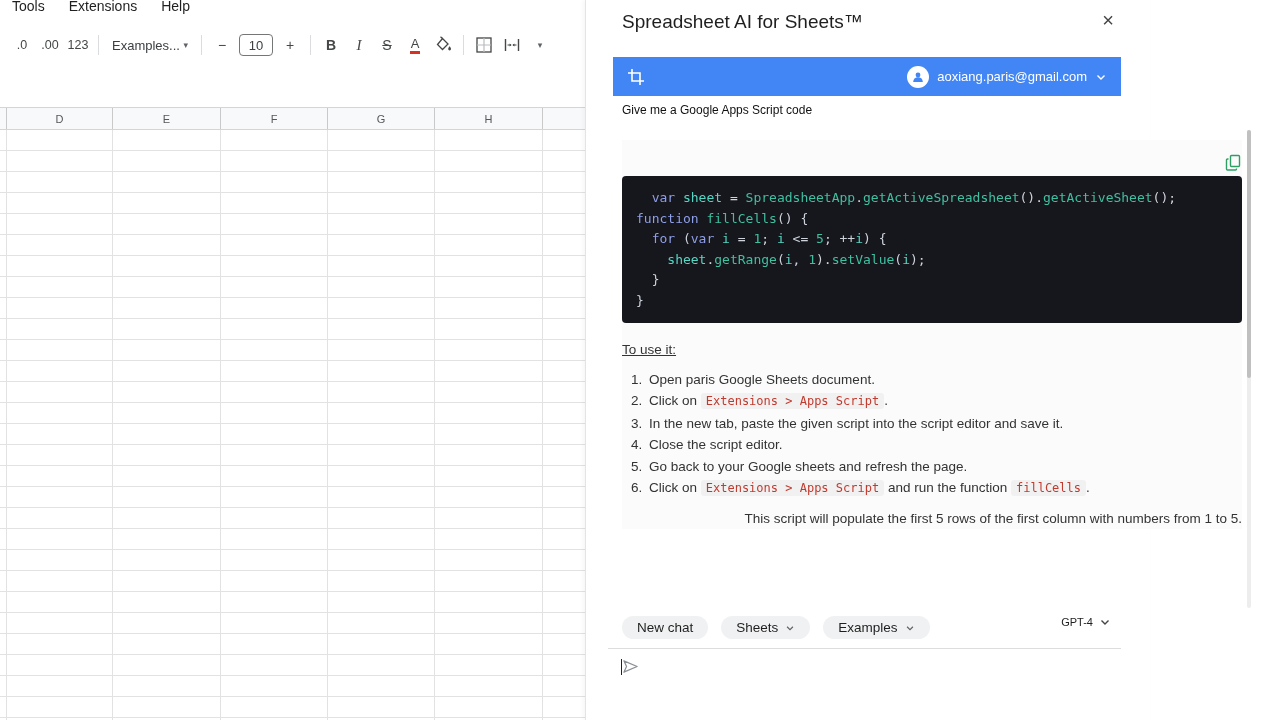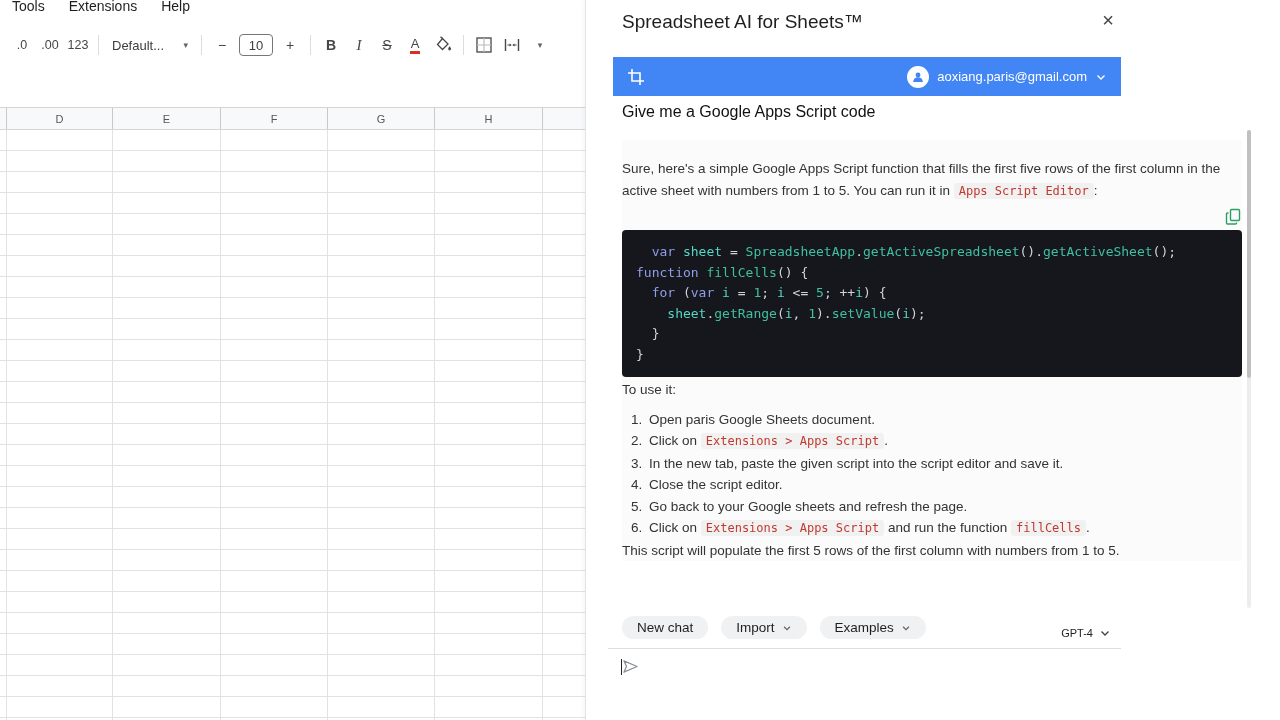--- a/index.html
+++ b/index.html
@@ -51,48 +51,48 @@
 
   .panel-title { position:absolute; top:11px; left:36px; font-size:19px; font-weight:500; color:#1f1f1f; }
   .close-x { position:absolute; top:9px; right:36px; font-size:20px; color:#444; cursor:default; }
 
   .blue-bar { position:absolute; top:57px; left:27px; right:29px; height:39px; background:#4285f4;
               display:flex; align-items:center; padding:11px 14px; }
   .blue-right { margin-left:auto; display:flex; align-items:center; gap:8px; }
   .avatar { width:22px; height:22px; border-radius:50%; background:#fff; display:flex; align-items:center; justify-content:center; }
   .email { color:#fff; font-size:13px; }
 
-  .user-query { position:absolute; top:103px; left:36px; font-size:16px; color:#111; }
+  .user-query { position:absolute; top:103px; left:36px; font-size:12px; color:#111; }
 
   .chat-area { position:absolute; top:140px; left:36px; width:620px; background:#fbfbfc; padding-top:8px;
                font-size:13.5px; color:#333; line-height:21.5px; }
   .copilot-label { font-size:12.5px; color:#9e9e9e; }
   .resp { margin-top:10px; }
   .icode { font-family:"DejaVu Sans Mono", monospace; font-size:12px; color:#c13a2e;
            background:#f1f1f1; padding:1px 5px; border-radius:3px; white-space:nowrap; }
   .copy-row { display:flex; justify-content:flex-end; margin-top:6px; height:18px; }
 
   .code-block { margin-top:4px; background:#16161d; border-radius:4px; padding:12px 14px;
                 font-family:"DejaVu Sans Mono", monospace; font-size:13px; line-height:20.5px; color:#cfd3dc; }
   .cline { white-space:pre; }
   .tk-kw { color:#8f9fe8; }
   .tk-fn { color:#3fc0a0; }
   .tk-id { color:#56d6c3; }
   .tk-num { color:#3fc0a0; }
   .tk-pl { color:#cfd3dc; }
 
-  .to-use { margin-top:2px; }
+  .to-use { margin-top:16px;text-decoration:underline; }
   .steps { margin-top:8px; padding-left:24px; }
   .steps li { padding-left:3px; }
-  .closing { margin-top:0; }
+  .closing { margin-top:8px;text-align:right; }
 
   .chat-scrollbar { position:absolute; left:661px; top:130px; width:4px; height:478px; background:#ededed; border-radius:2px; }
   .chat-thumb { position:absolute; left:0; top:0; width:4px; height:248px; background:#c0c0c0; border-radius:2px; }
 
-  .footer-bar { position:absolute; top:616px; left:36px; right:39px; display:flex; align-items:flex-end; gap:13px; }
+  .footer-bar { position:absolute; top:616px; left:36px; right:39px; display:flex; align-items:flex-start; gap:13px; }
   .pill { background:#f0f1f2; border-radius:14px; padding:4px 15px; font-size:13.5px; color:#1f1f1f;
           display:flex; align-items:center; gap:7px; }
   .model-sel { margin-left:auto; display:flex; align-items:center; gap:6px; font-size:11px; color:#1f1f1f; }
 
   .input-row { position:absolute; top:648px; left:22px; right:29px; border-top:1px solid #ddd;
                height:36px; display:flex; align-items:center; }
   .msg-input { border:none; outline:none; flex:1; margin-left:14px; font-size:13.5px;
                font-family:"Liberation Sans", sans-serif; color:#333; background:transparent; }
   .msg-input::placeholder { color:#9aa0a6; }
   .caret { width:1px; height:16px; background:#222; margin-left:13px; }
@@ -108,21 +108,21 @@
       <div class="menu-item">Extensions</div>
       <div class="menu-item">Help</div>
     </div>
 
   <div class="toolbar">
     <div class="tbtn">.0</div>
     <div class="tbtn">.00</div>
     <div class="tbtn">123</div>
     <div class="tsep"></div>
     <div class="tbtn font-btn">
-      <span>Default...</span>
+      <span>Examples...</span>
       <span class="chev">▾</span>
     </div>
     <div class="tsep"></div>
     <div class="tbtn big">−</div>
     <div class="fontsize-box">10</div>
     <div class="tbtn big">+</div>
     <div class="tsep"></div>
     <div class="tbtn">
         <span class="bold-b">B</span>
       </div>
@@ -207,21 +207,20 @@
       <span class="email">aoxiang.paris@gmail.com</span>
       <svg width="12" height="12" viewBox="0 0 12 12">
         <path d="M2.5 4.5 L6 8 L9.5 4.5" fill="none" stroke="#ffffff" stroke-width="1.4"></path>
       </svg>
     </div>
   </div>
 
   <div class="user-query">Give me a Google Apps Script code</div>
 
   <div class="chat-area">
-    <div class="resp"><span>Sure, here's a simple Google Apps Script function that fills the first five rows of the first column in the active sheet with numbers from 1 to 5. You can run it in </span><span class="icode">Apps Script Editor</span><span>:</span></div>
 
     <div class="copy-row">
       <svg width="17" height="18" viewBox="0 0 17 18">
         <rect x="5.5" y="1.5" width="9" height="11" rx="1" fill="none" stroke="#2e9e63" stroke-width="1.4"></rect>
         <path d="M3.5 5 H2.5 A1 1 0 0 0 1.5 6 V15 A1 1 0 0 0 2.5 16 H10.5 A1 1 0 0 0 11.5 15 V14.5" fill="none" stroke="#2e9e63" stroke-width="1.4"></path>
       </svg>
     </div>
 
     <div class="code-block">
         <div class="cline"><span class="tk-pl">  </span><span class="tk-kw">var </span><span class="tk-id">sheet</span><span class="tk-pl"> = </span><span class="tk-fn">SpreadsheetApp</span><span class="tk-pl">.</span><span class="tk-fn">getActiveSpreadsheet</span><span class="tk-pl">().</span><span class="tk-fn">getActiveSheet</span><span class="tk-pl">();</span></div>
@@ -246,21 +245,21 @@
 
   <div class="chat-scrollbar">
     <div class="chat-thumb"></div>
   </div>
 
   <div class="footer-bar">
     <div class="pill">
       <span>New chat</span>
     </div>
     <div class="pill">
-      <span>Import</span>
+      <span>Sheets</span>
       <svg width="10" height="10" viewBox="0 0 12 12">
         <path d="M2.5 4.5 L6 8 L9.5 4.5" fill="none" stroke="#5f6368" stroke-width="1.4"></path>
       </svg>
     </div>
     <div class="pill">
       <span>Examples</span>
       <svg width="10" height="10" viewBox="0 0 12 12">
         <path d="M2.5 4.5 L6 8 L9.5 4.5" fill="none" stroke="#5f6368" stroke-width="1.4"></path>
       </svg>
     </div>

